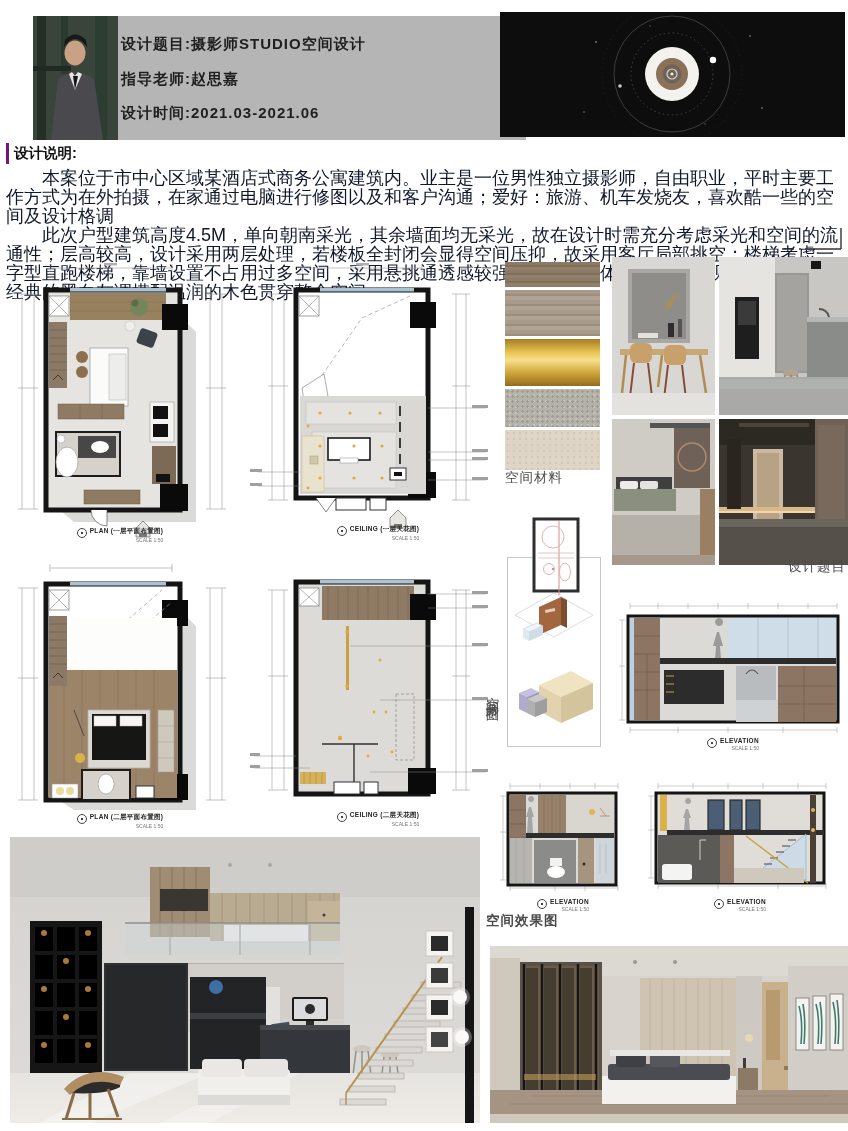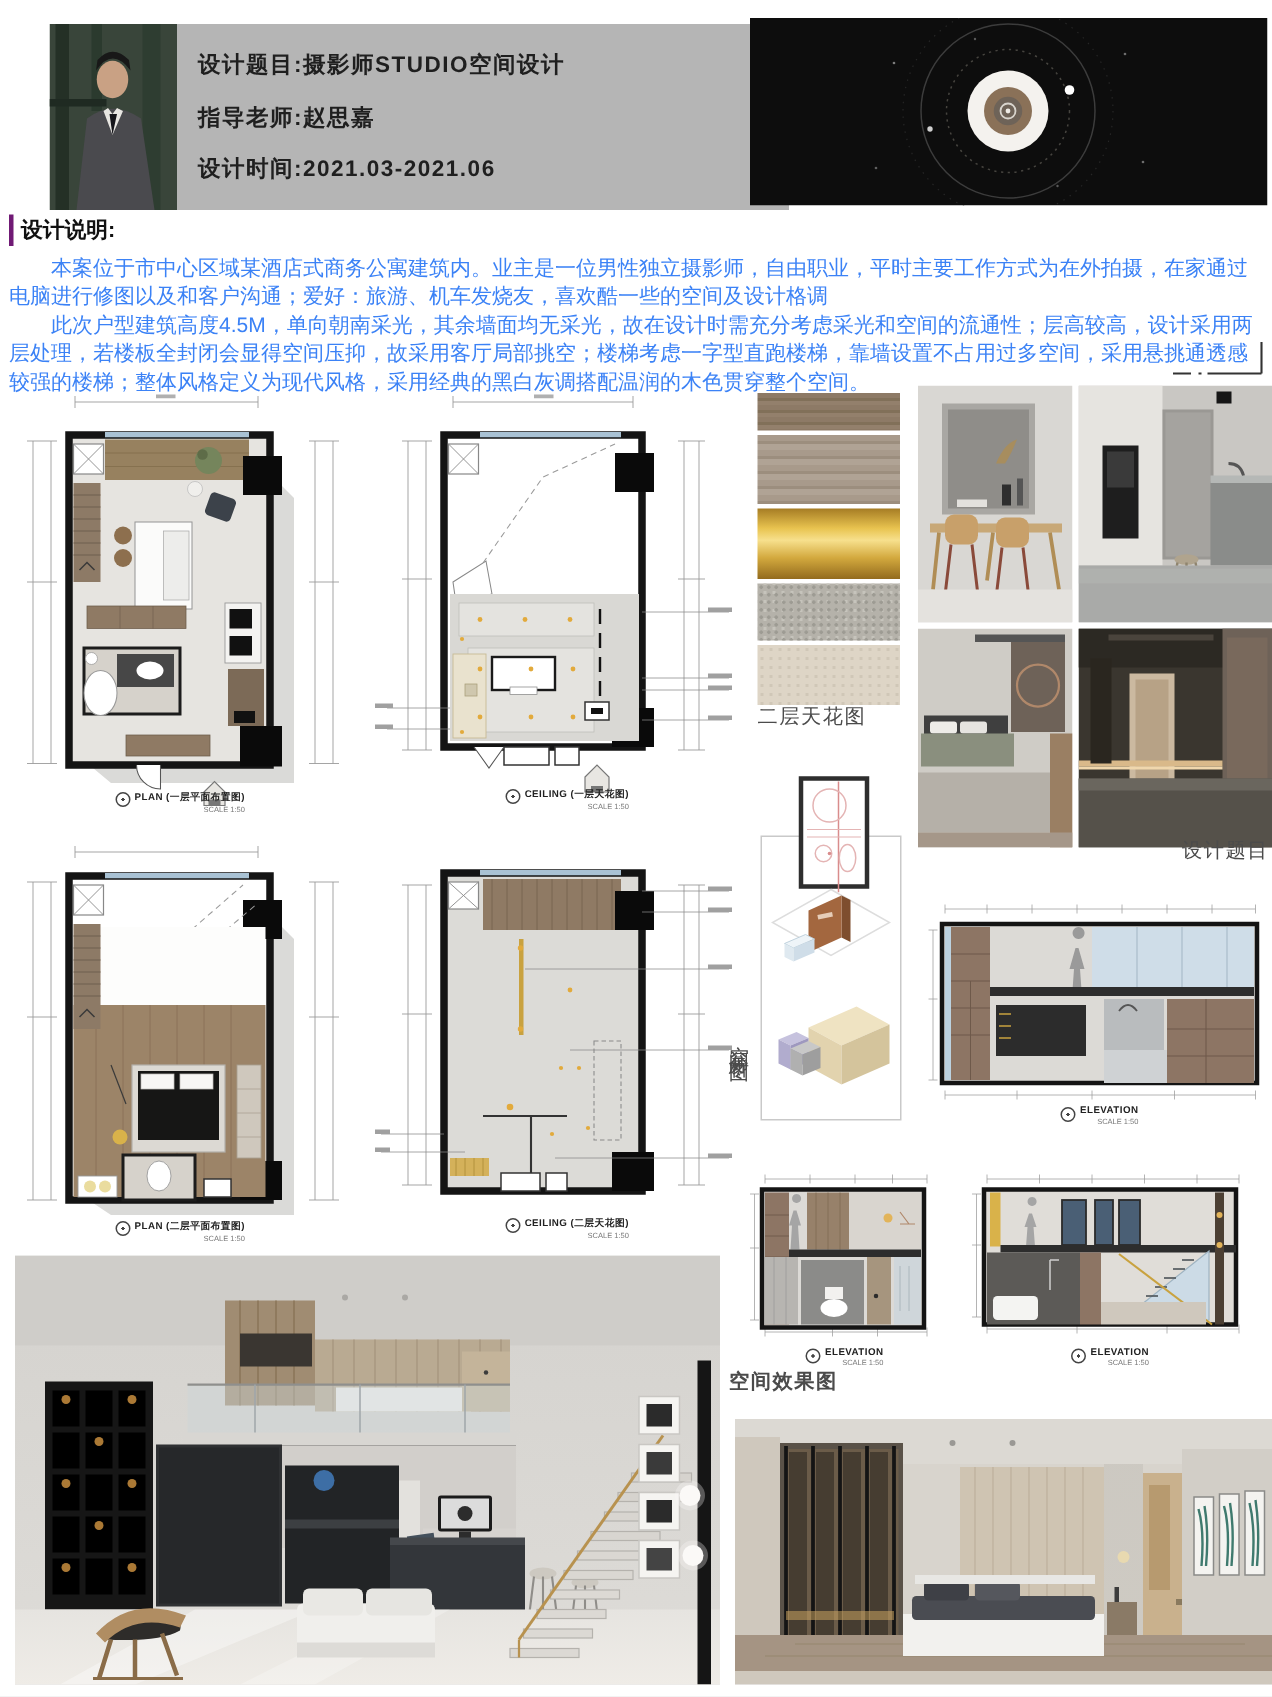--- a/index.html
+++ b/index.html
@@ -2,27 +2,27 @@
 <html><head>
 <meta charset="utf-8">
 <style>
   html,body{margin:0;padding:0;background:#e9e9e9;}
   .poster{position:relative;width:848px;height:1131px;background:#ffffff;margin:0 auto;
     font-family:"Liberation Sans","DejaVu Sans",sans-serif;overflow:hidden;}
   .abs{position:absolute;}
   
   .info-panel{left:118px;top:16px;width:408px;height:124px;background:#b5b5b5;
     display:flex;flex-direction:column;justify-content:space-evenly;
-    padding-left:14px;box-sizing:border-box;}
+    padding-left:3px;box-sizing:border-box;}
   .info-line{font-size:15px;font-weight:bold;color:#1f1f1f;letter-spacing:1px;line-height:1;}
   
   .desc{left:6px;top:143px;width:838px;}
   .desc-title{font-size:14.5px;font-weight:bold;color:#111;border-left:3px solid #701a75;
     padding:1px 0 1px 5px;display:inline-block;}
-  .desc-body{margin-top:5px;font-size:14px;line-height:19px;color:#3b82f6;}
+  .desc-body{margin-top:5px;font-size:18px;line-height:19px;color:#0f172a;}
   .desc-body p{margin:0;text-indent:2em;}
   
   .cap{position:absolute;display:flex;align-items:flex-start;justify-content:center;gap:3px;}
   .cap-circle{width:8px;height:8px;border:1px solid #444;border-radius:50%;margin-top:1px;flex:none;
     background:radial-gradient(#444 1px,transparent 1.2px);}
   .cap b{font-size:6.5px;font-weight:bold;color:#222;display:block;letter-spacing:.3px;white-space:nowrap;}
   .cap i{font-style:normal;font-size:5px;color:#777;display:block;text-align:right;margin-top:1px;}
   
   .sec{position:absolute;font-size:13.5px;color:#4b4b4b;letter-spacing:1px;}
   .vert{writing-mode:vertical-rl;letter-spacing:3px;}
@@ -424,21 +424,21 @@
       </span>
   </div>
 
   <div class="abs mat">
     <div class="sw sw-wood1"></div>
     <div class="sw sw-wood2"></div>
     <div class="sw sw-gold"></div>
     <div class="sw sw-terra"></div>
     <div class="sw sw-beige"></div>
   </div>
-  <div class="sec" style="left:505px;top:469px;">二层天花图</div>
+  <div class="sec" style="left:505px;top:469px;">空间材料</div>
 
   <div class="abs concept">
     <svg width="103" height="158" viewBox="0 0 103 158">
       <rect width="103" height="158" fill="#d9d7d3"></rect>
       <rect x="16" y="12" width="62" height="74" fill="#a9a7a3"></rect>
       <rect x="20" y="16" width="54" height="66" fill="#8f8d89"></rect>
       <path d="M52 52 q6 -14 14 -16 q-4 10 -8 16 Z" fill="#a78d5e"></path>
       <rect x="56" y="66" width="6" height="14" fill="#2e2e2e"></rect>
         <rect x="66" y="62" width="4" height="18" fill="#555"></rect>
       <rect x="26" y="76" width="20" height="5" fill="#e3e1dd"></rect>

